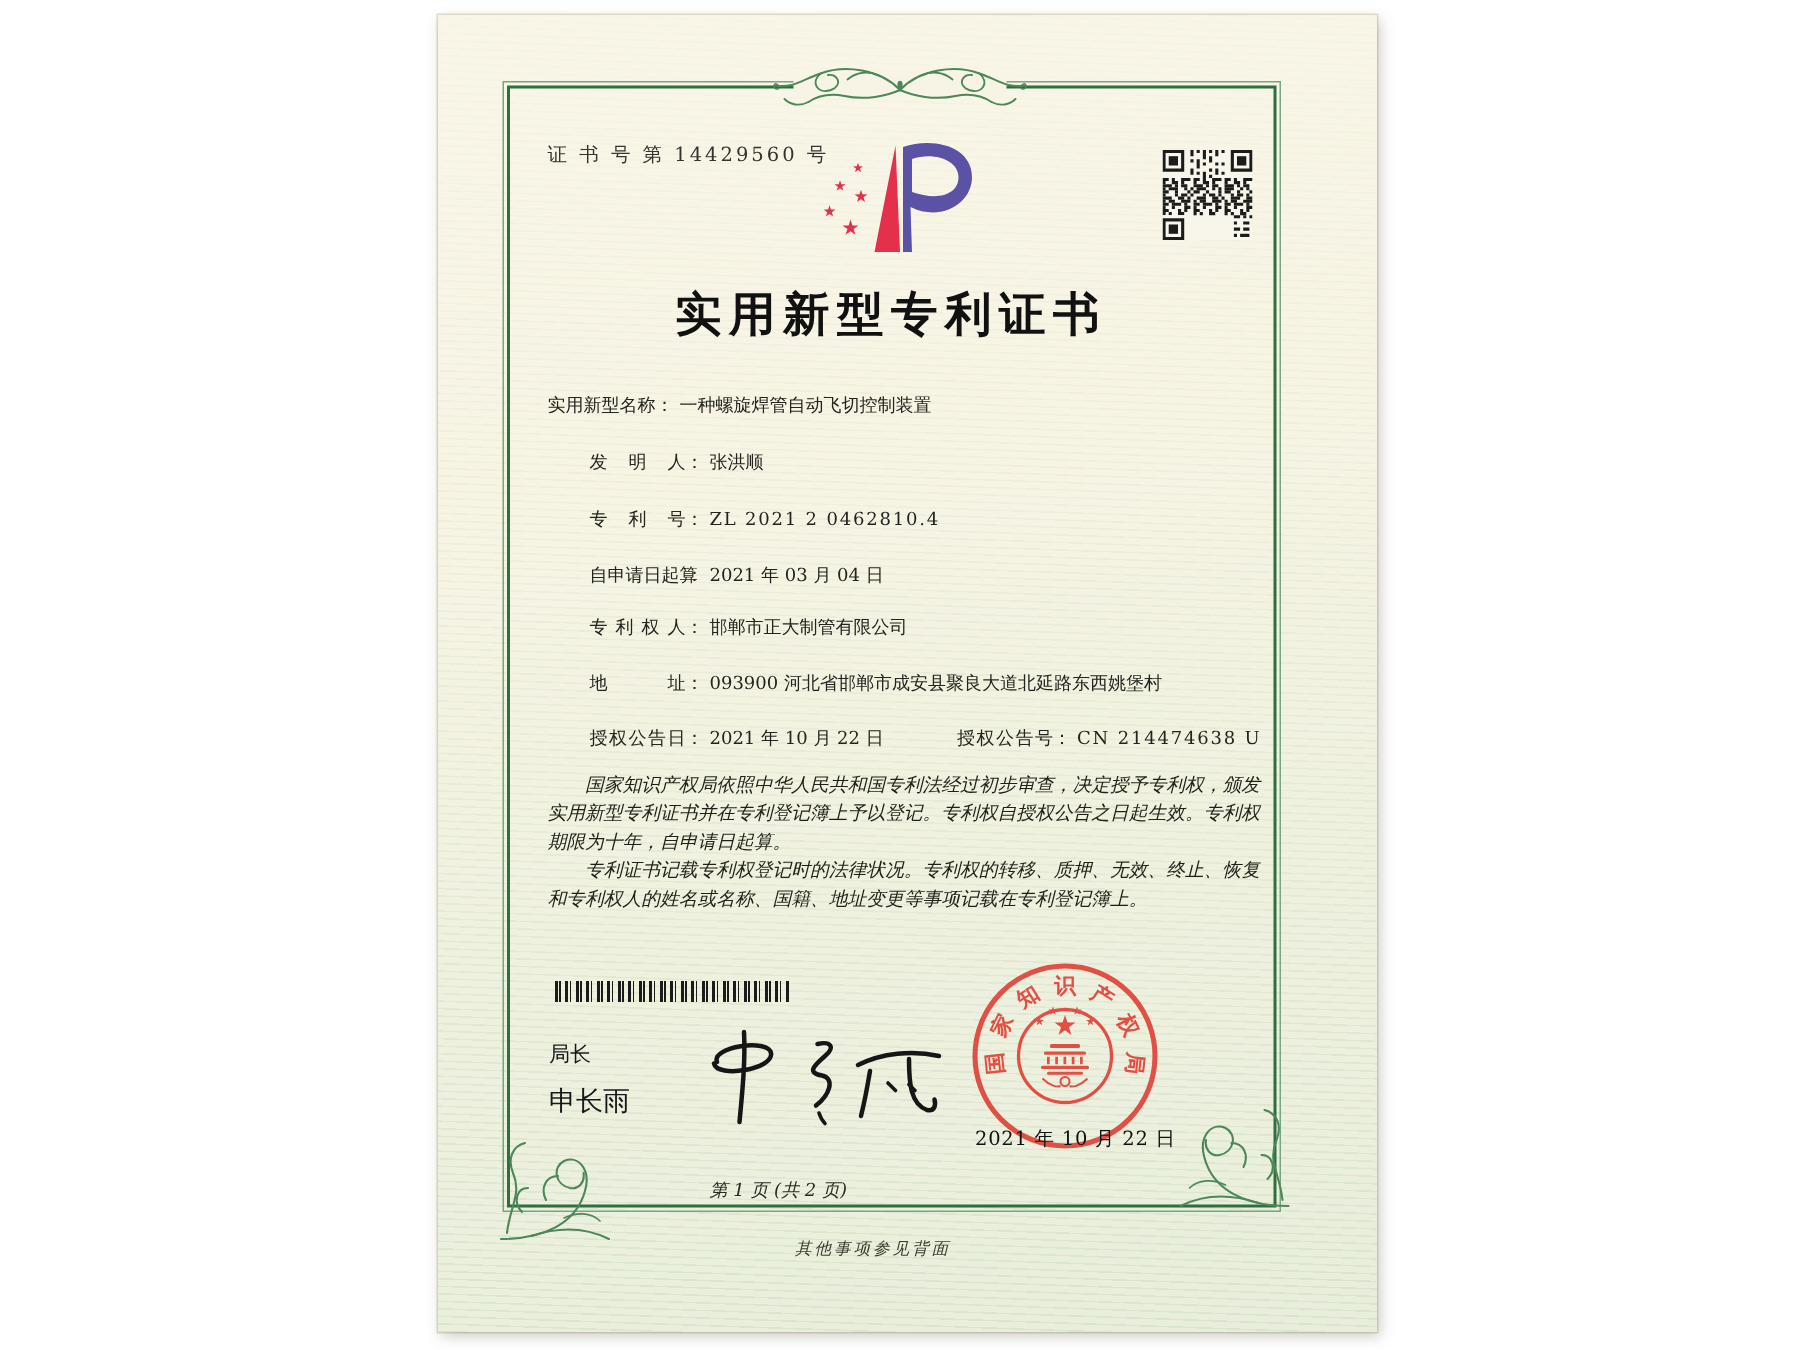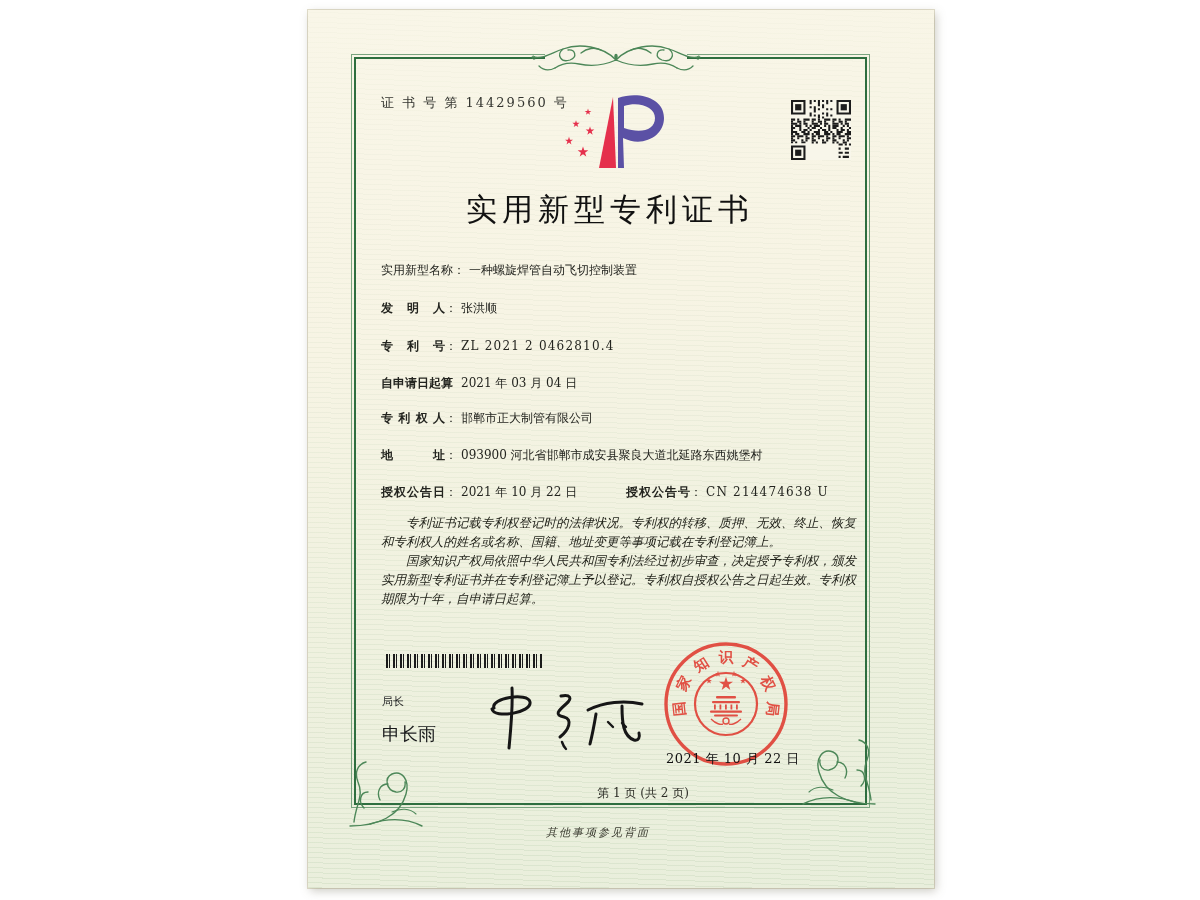--- a/index.html
+++ b/index.html
@@ -1,20 +1,20 @@
 <!DOCTYPE html>
 <html><head>
 <meta charset="utf-8">
 <style>
   * { margin:0; padding:0; box-sizing:border-box; }
   html,body { width:1200px; height:900px; background:#ffffff; overflow:hidden;
     font-family:"DejaVu Serif","Liberation Serif",serif; }
 
   .page {
-    position:absolute; left:308px; top:10px; width:626px; height:878px;
+    position:absolute; left:292px; top:10px; width:626px; height:878px;
     background:linear-gradient(170deg,#f9f6e8 0%,#f7f4e4 35%,#eff1df 65%,#e8eedb 100%);
     box-shadow:2px 3px 9px rgba(110,105,85,.35), 0 0 0 1px #e3dfcd;
     padding-left:44px;
   }
   .texture {
     position:absolute; inset:0;
     background:repeating-linear-gradient(2deg, rgba(128,168,122,.16) 0 1px, transparent 1px 5px);
     -webkit-mask-image:linear-gradient(to bottom, rgba(0,0,0,.15) 0%, rgba(0,0,0,.45) 45%, rgba(0,0,0,.85) 100%);
     mask-image:linear-gradient(to bottom, rgba(0,0,0,.15) 0%, rgba(0,0,0,.45) 45%, rgba(0,0,0,.85) 100%);
     pointer-events:none;
@@ -22,50 +22,50 @@
   .frame {
     position:absolute; left:43px; top:44px; width:519px; height:754px;
     border:1px solid #79a47f;
   }
   .frame-inner { position:absolute; inset:2px; border:2px solid #2e6e3f; }
 
   .abs { position:absolute; }
   .cert-no { left:73px; top:84px; font-size:13px; letter-spacing:2px; color:#33342f; }
 
   .title { left:82px; top:179px; width:440px; text-align:center;
-    font-size:31px; font-weight:normal; letter-spacing:5px; color:#111; }
+    font-size:31px; font-weight:bold; letter-spacing:5px; color:#111; }
 
   .row { left:73px; height:18px; font-size:12px; color:#23241f; white-space:nowrap; }
-  .lbl { display:inline-block; width:64px; text-align:justify; text-align-last:justify; font-weight:700; }
+  .lbl { display:inline-block; width:64px; text-align:justify; text-align-last:justify; font-weight:400;margin-left:28px; }
   .lbl-wide { display:inline-block; font-weight:500; }
   .colon { display:inline-block; margin-right:4px; }
   .val {}
   .latin { letter-spacing:1.2px; }
   .col2 { position:absolute; left:245px; top:0; }
 
   .paras { left:73px; top:503px; width:484px; font-size:12.5px; line-height:19px;
     font-style:italic; color:#1f2018; }
   .paras p { text-indent:2em; }
 
   .barcode { left:78px; top:644px; width:156px; height:14px;
     background:repeating-linear-gradient(90deg,#1b1b1b 0 2px,transparent 2px 3px,#1b1b1b 3px 4px,transparent 4px 7px,#1b1b1b 7px 9px,transparent 9px 10px,#1b1b1b 10px 11px,transparent 11px 14px); }
 
-  .signer-title { left:74px; top:684px; font-size:11px; color:#17181a;
+  .signer-title { left:74px; top:684px; font-size:14px; color:#17181a;
     font-family:"DejaVu Sans","Liberation Sans",sans-serif; }
   .signer-name  { left:74px; top:712px; font-size:18px; color:#17181a;
     font-family:"DejaVu Sans","Liberation Sans",sans-serif; }
 
   .sig { left:168px; top:672px; }
 
   .seal { left:355px; top:631px; }
   .seal-date { left:358px; top:740px; width:122px; text-align:center;
     font-size:13px; color:#111; letter-spacing:.5px; white-space:nowrap; }
 
-  .page-no { left:181px; top:775px; width:200px; text-align:right;
-    font-size:12px; color:#2a2b24; }
+  .page-no { left:181px; top:775px; width:200px; text-align:left;
+    font-size:12px; font-style:italic; color:#2a2b24; }
   .back-note { left:190px; top:815px; width:200px; text-align:center;
     font-size:11px; font-style:italic; color:#3a3b30; letter-spacing:2px; }
 
   .orn { pointer-events:none; }
   .orn-top { left:213px; top:28px; }
   .orn-bl  { left:36px; top:720px; }
   .orn-br  { left:478px; top:698px; transform:scaleX(-1); }
 
   .logo { left:253px; top:78px; }
   .qr { left:483px; top:90px; }
@@ -201,22 +201,22 @@
     <span class="lbl">地址</span><span class="colon">：</span><span class="val">093900 河北省邯郸市成安县聚良大道北延路东西姚堡村</span>
   </div>
   <div class="abs row" style="top:474px">
     <span class="lbl">授权公告日</span><span class="colon">：</span><span class="val">2021 年 10 月 22 日</span>
     <span class="col2">
       <span class="lbl">授权公告号</span><span class="colon">：</span><span class="val latin">CN 214474638 U</span>
     </span>
   </div>
 
   <div class="abs paras">
+    <p>国家知识产权局依照中华人民共和国专利法经过初步审查，决定授予专利权，颁发实用新型专利证书并在专利登记簿上予以登记。专利权自授权公告之日起生效。专利权期限为十年，自申请日起算。</p>
     <p>专利证书记载专利权登记时的法律状况。专利权的转移、质押、无效、终止、恢复和专利权人的姓名或名称、国籍、地址变更等事项记载在专利登记簿上。</p>
-    <p>国家知识产权局依照中华人民共和国专利法经过初步审查，决定授予专利权，颁发实用新型专利证书并在专利登记簿上予以登记。专利权自授权公告之日起生效。专利权期限为十年，自申请日起算。</p>
   </div>
 
   <div class="abs barcode"></div>
 
   <div class="abs signer-title">局长</div>
   <div class="abs signer-name">申长雨</div>
 
   <svg class="abs sig" width="170" height="70" viewBox="0 0 170 70">
     <g stroke="#161616" fill="none" stroke-width="3" stroke-linecap="round" stroke-linejoin="round">
       <path d="M18 26 C14 16 52 10 54 20 C56 31 18 37 16 27"></path>

